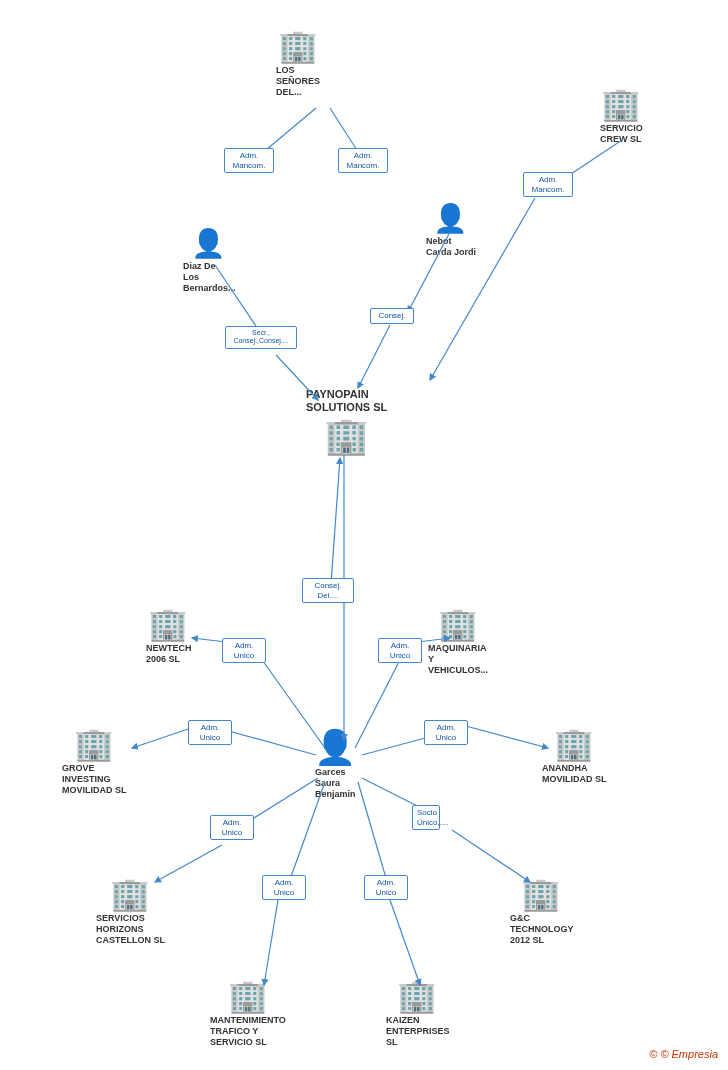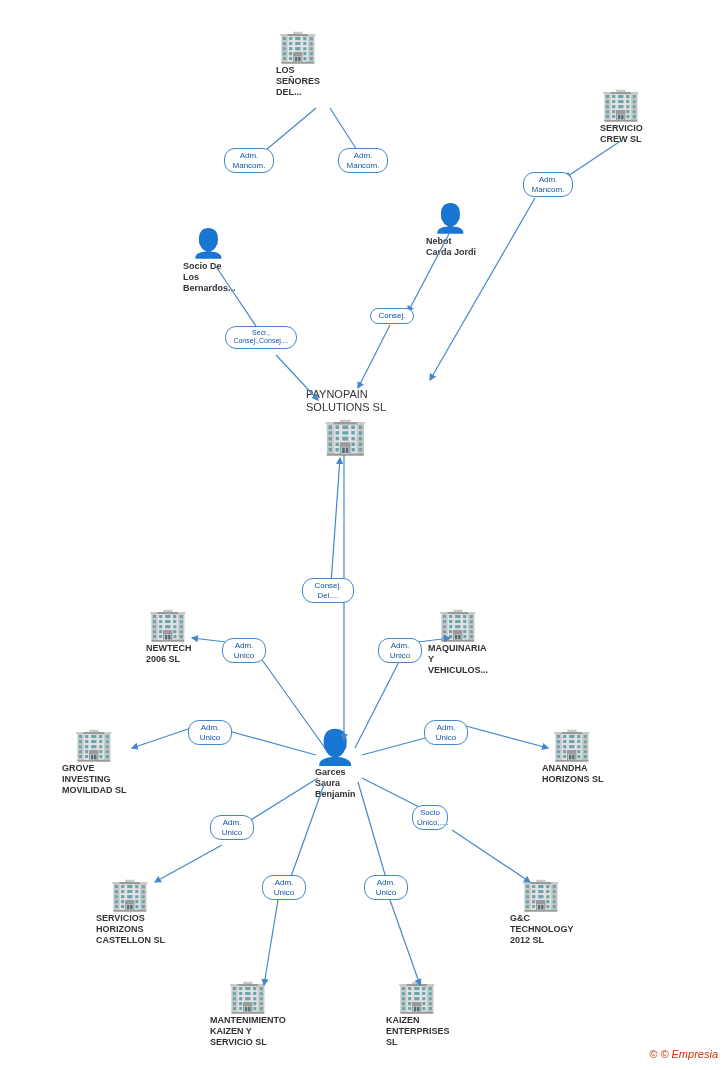--- a/index.html
+++ b/index.html
@@ -43,21 +43,21 @@
       text-align: left;
       font-weight: bold;
     }
     .role-badge {
       position: absolute;
       border: 1.5px solid #4488cc;
       background: #fff;
       color: #1155aa;
       font-size: 8px;
       padding: 2px 4px;
-      border-radius: 11px;
+      border-radius: 2px;
       text-align: center;
       line-height: 1.2;
       white-space: pre-line;
       z-index: 10;
     }
     svg.connections {
       position: absolute;
       top: 0; left: 0;
       width: 728px;
       height: 1070px;
@@ -149,33 +149,33 @@
   </div>
 
   <div class="node" style="left:600px;top:88px;">
     <div class="building-icon building-gray">🏢</div>
     <div class="node-label">SERVICIO
 CREW SL</div>
   </div>
 
   <div class="node" style="left:183px;top:230px;">
     <div class="person-icon">👤</div>
-    <div class="node-label">Socio De
+    <div class="node-label">Diaz De
 Los
 Bernardos...</div>
   </div>
 
   <div class="node" style="left:426px;top:205px;">
     <div class="person-icon">👤</div>
     <div class="node-label">Nebot
 Carda Jordi</div>
   </div>
 
   <div class="node" style="left:306px;top:385px;">
-    <div class="node-label" style="font-size:11px;font-weight:normal;margin-bottom:4px;">PAYNOPAIN
+    <div class="node-label" style="font-size:11px;font-weight:bold;margin-bottom:4px;">PAYNOPAIN
 SOLUTIONS SL</div>
     <div class="building-icon" style="color:#cc3300;font-size:36px;">🏢</div>
   </div>
 
   <div class="node" style="left:146px;top:608px;">
     <div class="building-icon building-gray">🏢</div>
     <div class="node-label">NEWTECH
 2006 SL</div>
   </div>
 
@@ -189,21 +189,21 @@
   <div class="node" style="left:62px;top:728px;">
     <div class="building-icon building-gray">🏢</div>
     <div class="node-label">GROVE
 INVESTING
 MOVILIDAD SL</div>
   </div>
 
   <div class="node" style="left:542px;top:728px;">
     <div class="building-icon building-gray">🏢</div>
     <div class="node-label">ANANDHA
-HORIZONS SL</div>
+MOVILIDAD SL</div>
   </div>
 
   <div class="node" style="left:314px;top:730px;">
     <div class="person-icon" style="font-size:34px;">👤</div>
     <div class="node-label">Garces
 Saura
 Benjamin</div>
   </div>
 
   <div class="node" style="left:96px;top:878px;">
@@ -216,21 +216,21 @@
   <div class="node" style="left:510px;top:878px;">
     <div class="building-icon building-gray">🏢</div>
     <div class="node-label">G&amp;C
 TECHNOLOGY
 2012 SL</div>
   </div>
 
   <div class="node" style="left:210px;top:980px;">
     <div class="building-icon building-gray">🏢</div>
     <div class="node-label">MANTENIMIENTO
-KAIZEN Y
+TRAFICO Y
 SERVICIO SL</div>
   </div>
 
   <div class="node" style="left:386px;top:980px;">
     <div class="building-icon building-gray">🏢</div>
     <div class="node-label">KAIZEN
 ENTERPRISES
 SL</div>
   </div>
 
@@ -248,21 +248,21 @@
   <div class="role-badge" style="left:222px;top:638px;width:44px;">Adm.
 Unico</div>
   <div class="role-badge" style="left:378px;top:638px;width:44px;">Adm.
 Unico</div>
   <div class="role-badge" style="left:188px;top:720px;width:44px;">Adm.
 Unico</div>
   <div class="role-badge" style="left:424px;top:720px;width:44px;">Adm.
 Unico</div>
   <div class="role-badge" style="left:210px;top:815px;width:44px;">Adm.
 Unico</div>
-  <div class="role-badge" style="left:412px;top:805px;width:36px;">Socio
+  <div class="role-badge" style="left:412px;top:805px;width:28px;">Socio
 Único,....</div>
   <div class="role-badge" style="left:262px;top:875px;width:44px;">Adm.
 Unico</div>
   <div class="role-badge" style="left:364px;top:875px;width:44px;">Adm.
 Unico</div>
 
   <div class="watermark">
     <span>©</span>
     <span>© Empresia</span>
   </div>

